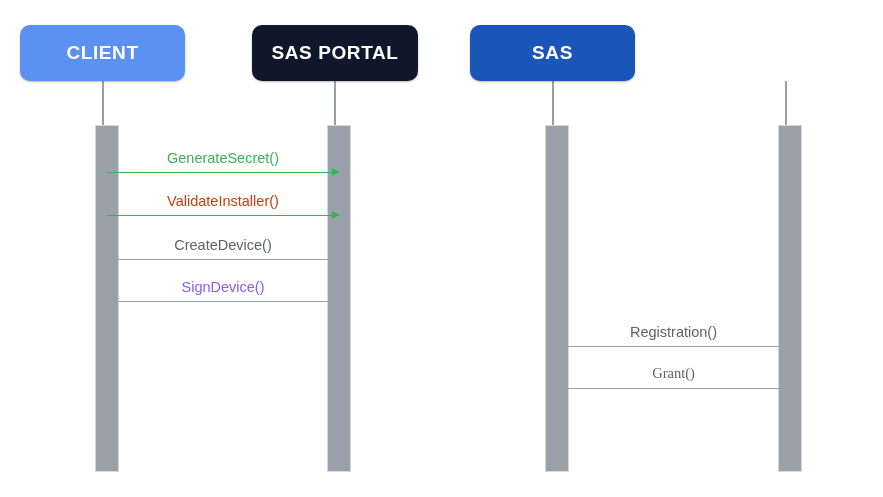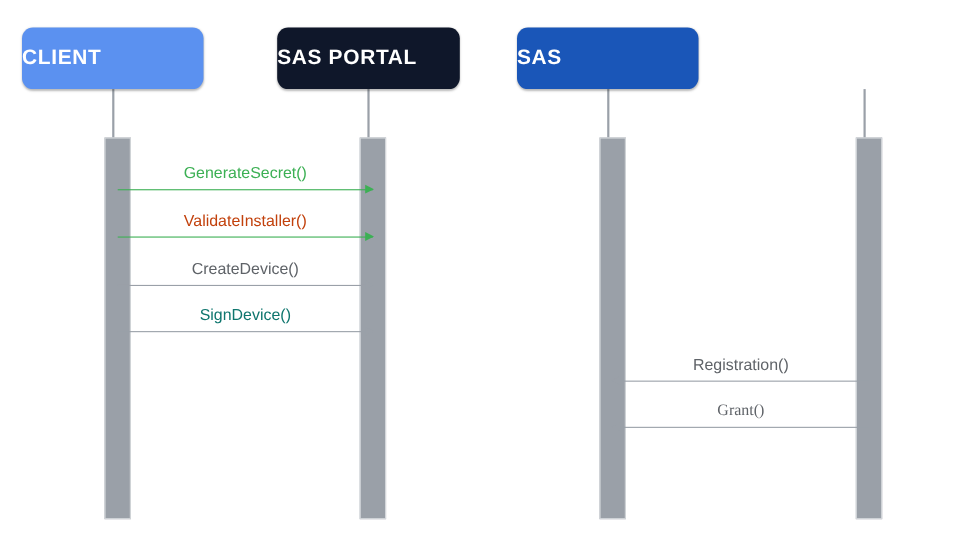--- a/index.html
+++ b/index.html
@@ -18,20 +18,21 @@
     overflow: hidden;
   }
 
   
   .participant {
     position: absolute;
     height: 56px;
     border-radius: 10px;
     display: flex;
     align-items: center;
+    justify-content: center;
     box-shadow: 0 1px 2px rgba(0,0,0,0.28);
     box-sizing: border-box;
   }
   .participant .p-label {
     color: #ffffff;
     font-size: 19px;
     font-weight: bold;
     letter-spacing: 0.6px;
     white-space: nowrap;
   }
@@ -124,21 +125,21 @@
       <div class="caption" style="color: #c2410c;">ValidateInstaller()</div>
     </div>
     <div class="msg to-right" style="left: 107px; top: 259px; width: 232px;">
       <div class="line" style="background: rgb(154, 160, 168);"></div>
       <div class="head" style="border-left-color: rgb(154, 160, 168);"></div>
       <div class="caption" style="color: rgb(95, 99, 104);">CreateDevice()</div>
     </div>
     <div class="msg to-right" style="left: 107px; top: 301px; width: 232px;">
       <div class="line" style="background: rgb(154, 160, 168);"></div>
       <div class="head" style="border-left-color: rgb(154, 160, 168);"></div>
-      <div class="caption" style="color: #0f766e;">SignDevice()</div>
+      <div class="caption" style="color: #8b5cf6;">SignDevice()</div>
     </div>
     <div class="msg to-left" style="left: 557px; top: 346px; width: 233px;">
       <div class="line" style="background: rgb(154, 160, 168);"></div>
       <div class="head" style="border-right-color: rgb(154, 160, 168);"></div>
       <div class="caption" style="color: rgb(95, 99, 104);">Registration()</div>
     </div>
     <div class="msg to-left" style="left: 557px; top: 388px; width: 233px;">
       <div class="line" style="background: rgb(154, 160, 168);"></div>
       <div class="head" style="border-right-color: rgb(154, 160, 168);"></div>
       <div class="caption" style="color: rgb(95, 99, 104); font-family: Liberation Serif, serif;">Grant()</div>

